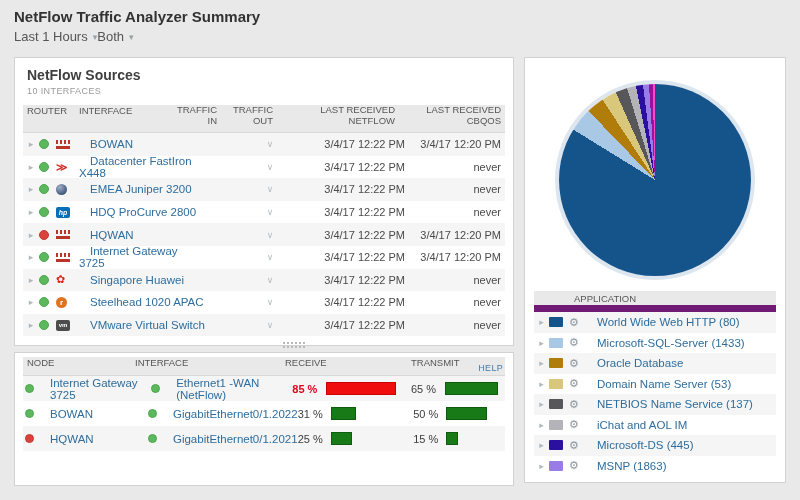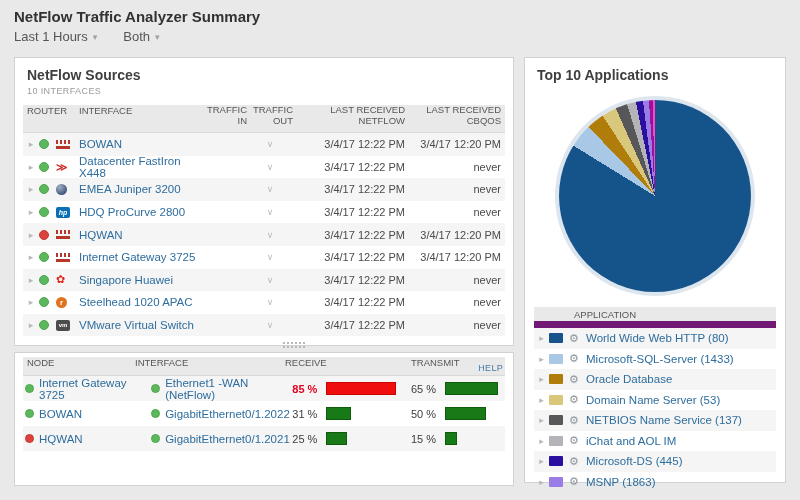--- a/index.html
+++ b/index.html
@@ -2,21 +2,21 @@
 <html><head>
 <meta charset="utf-8">
 <style>
   * { margin:0; padding:0; box-sizing:border-box; }
   html,body { width:800px; height:500px; overflow:hidden; }
   body { background:#e9e9e9; font-family:"Liberation Sans", sans-serif; color:#444; position:relative; }
 
   
   .page-header { position:absolute; left:14px; top:8px; }
   .page-title { font-size:15px; font-weight:bold; color:#323232; }
-  .filter-row { margin-top:4px; font-size:13px; color:#555; display:flex; gap:26px; }
+  .filter-row { margin-top:4px; font-size:13px; color:#555; display:flex; }
   .filter { cursor:pointer; display:flex; align-items:center; gap:5px; }
   .caret { font-size:9px; color:#9aa0a6; }
 
   
   .panel { position:absolute; background:#fff; border:1px solid #d2d2d2; }
   .panel-head { padding:9px 12px 5px 12px; }
   .panel-title { font-size:14px; font-weight:bold; color:#3f3f3f; }
   .panel-sub { font-size:9px; color:#9a9a9a; letter-spacing:.4px; margin-top:3px; text-transform:uppercase; }
   .help-link { position:absolute; right:10px; top:10px; font-size:9px; color:#4a7ba6; letter-spacing:.3px; cursor:pointer; }
 
@@ -24,36 +24,36 @@
   #util-panel    { left:14px; top:352px; width:500px; height:134px; }
   #apps-panel    { left:524px; top:57px; width:262px; height:426px; }
 
   
   .tbl { margin:4px 8px 0 8px; }
   .thead { background:#e9e9e9; border-bottom:1px solid #d9d9d9; display:flex; 
            font-size:9.5px; color:#565656; text-transform:uppercase; }
   .src-head { height:28px; }
   .src-head .h-router { width:56px; padding-left:4px; }
   .src-head .h-iface  { flex:1; }
-  .h-2line { text-align:right; line-height:1.15; }
+  .h-2line { text-align:right; line-height:1.15;margin-left:10px; }
   .h-tin  { width:42px; }
   .h-tout { width:46px; }
   .h-nf   { width:112px; }
   .h-cb   { width:100px; padding-right:4px; }
 
   .row { display:flex; align-items:center; height:22.6px; font-size:11.5px; }
   .row:nth-child(even) { background:#f5f5f5; }
   .c-exp { width:16px; text-align:center; color:#b2b8bc; font-size:9px; cursor:pointer; }
   .c-dot { width:17px; display:flex; align-items:center; }
   .dot { width:10px; height:10px; border-radius:50%; display:inline-block; }
   [data-status="up"]   { background:#5cb85c; border:1px solid #4ea64e; }
   [data-status="down"] { background:#d9433c; border:1px solid #c23931; }
   .c-ico { width:23px; display:flex; align-items:center; }
   .c-name { flex:1; }
-  a.lnk { color:#2e6d9d; text-decoration:none; cursor:pointer; }
+  a.lnk { color:#2e6d9d; text-decoration:none; cursor:pointer;margin-left:11px; }
   .c-tin { width:42px; }
   .c-tout { width:46px; text-align:center; color:#b6bcc0; font-size:9px; cursor:pointer; }
   .c-nf { width:112px; text-align:right; font-size:11px; color:#4a4a4a; }
   .c-cb { width:100px; text-align:right; font-size:11px; color:#4a4a4a; padding-right:4px; }
 
   
   .vicon { display:inline-block; }
   .cisco-icon { width:14px; height:9px;
     background:
       repeating-linear-gradient(90deg,#b5372b 0 2px, rgba(0,0,0,0) 2px 4px) top left/14px 4px no-repeat,
@@ -332,21 +332,20 @@
       <div class="u-pct">15 %</div>
       <div class="u-barwrap last">
           <div class="bar" style="width: 12px;"></div>
         </div>
     </div>
   </div>
 </div>
 
 <div class="panel" id="apps-panel">
   <div class="panel-head">
-    <div class="panel-title">Top 10 Applications</div>
   </div>
 
   <div class="pie-wrap">
     <div class="pie" style="background: conic-gradient(rgb(21, 83, 139) 0deg, rgb(21, 83, 139) 301.68deg, rgb(169, 200, 230) 301.68deg, rgb(169, 200, 230) 316.08deg, rgb(177, 125, 10) 316.08deg, rgb(177, 125, 10) 326.88deg, rgb(217, 200, 124) 326.88deg, rgb(217, 200, 124) 335.88deg, rgb(87, 87, 90) 335.88deg, rgb(87, 87, 90) 343.08deg, rgb(179, 179, 184) 343.08deg, rgb(179, 179, 184) 348.48deg, rgb(43, 16, 160) 348.48deg, rgb(43, 16, 160) 352.8deg, rgb(154, 124, 230) 352.8deg, rgb(154, 124, 230) 356.4deg, rgb(156, 16, 156) 356.4deg, rgb(156, 16, 156) 358.56deg, rgb(247, 71, 203) 358.56deg, rgb(247, 71, 203) 360deg);"></div>
   </div>
 
   <div class="legend-head">APPLICATION</div>
 
   <div class="lrow">
     <span class="l-exp">▸</span>

